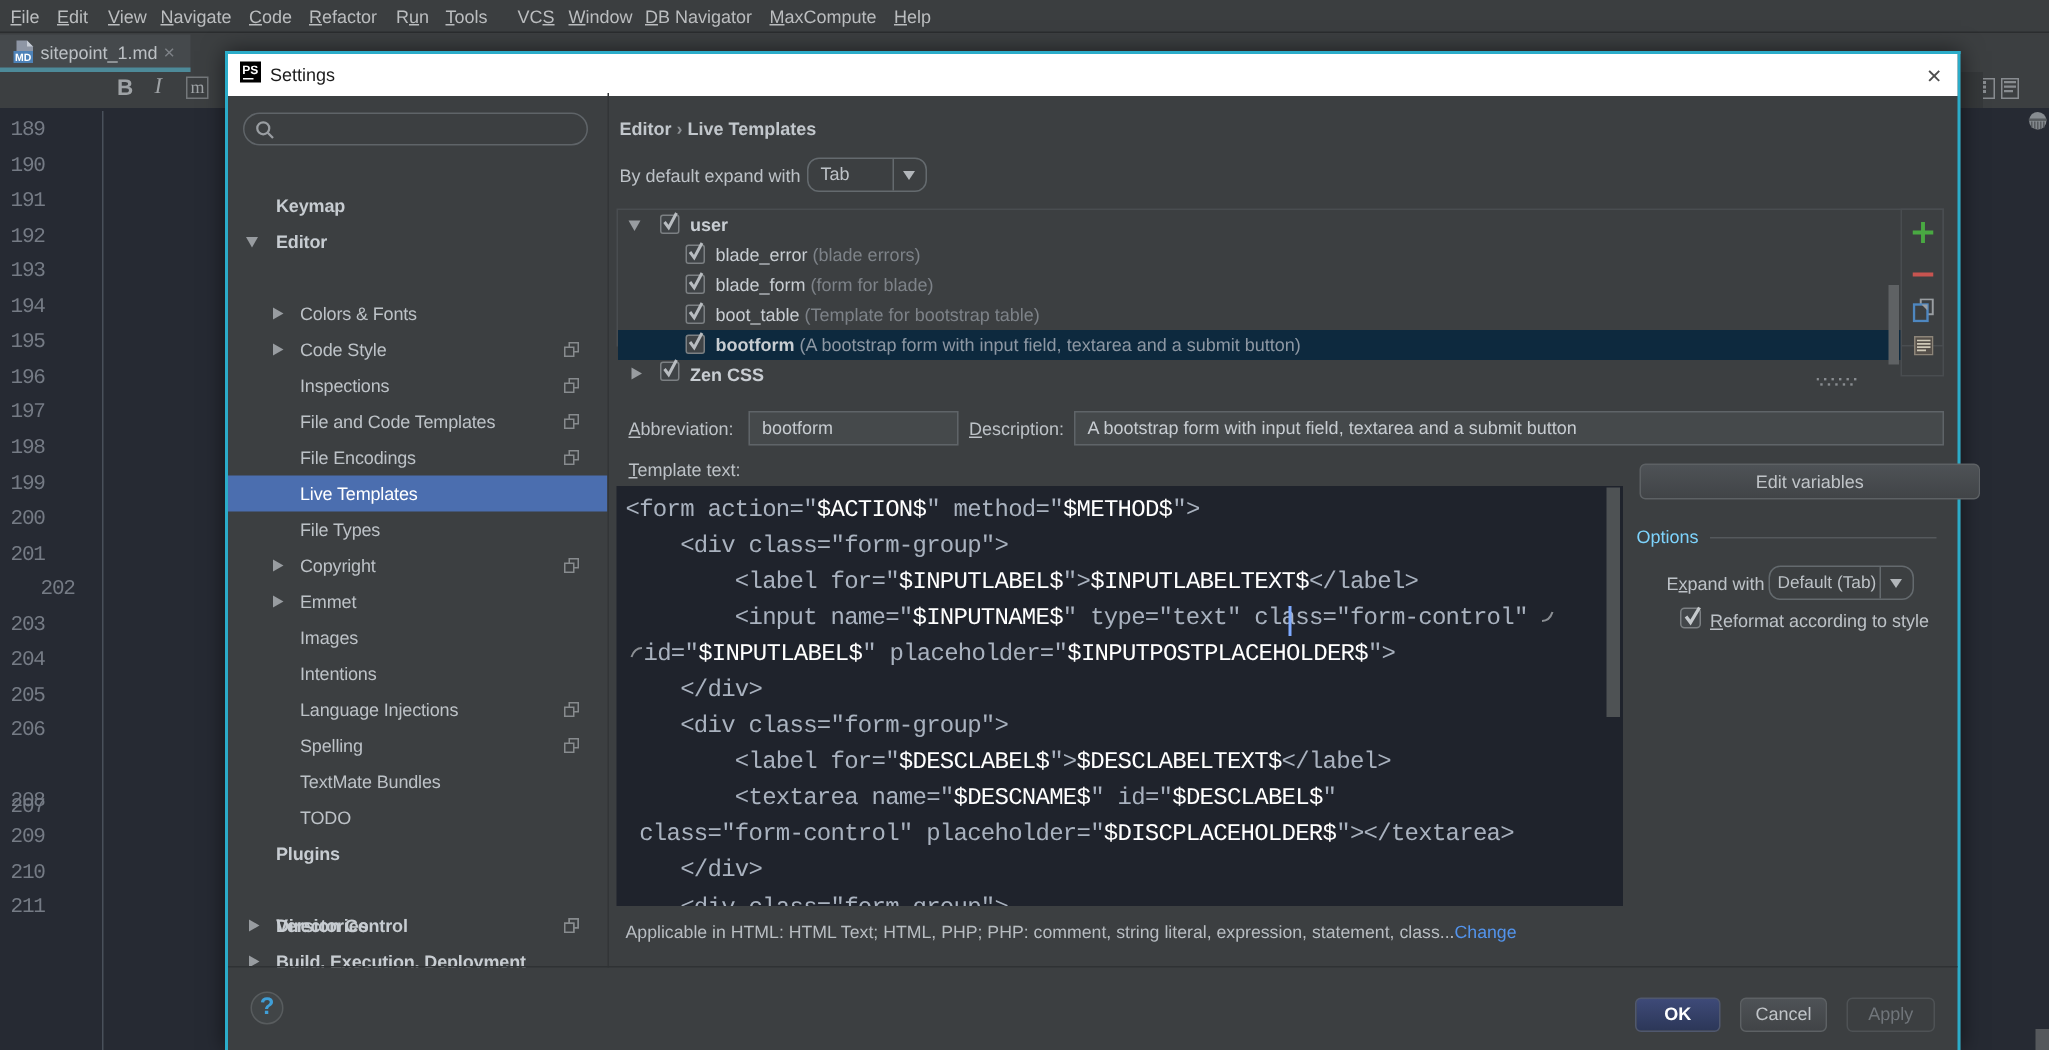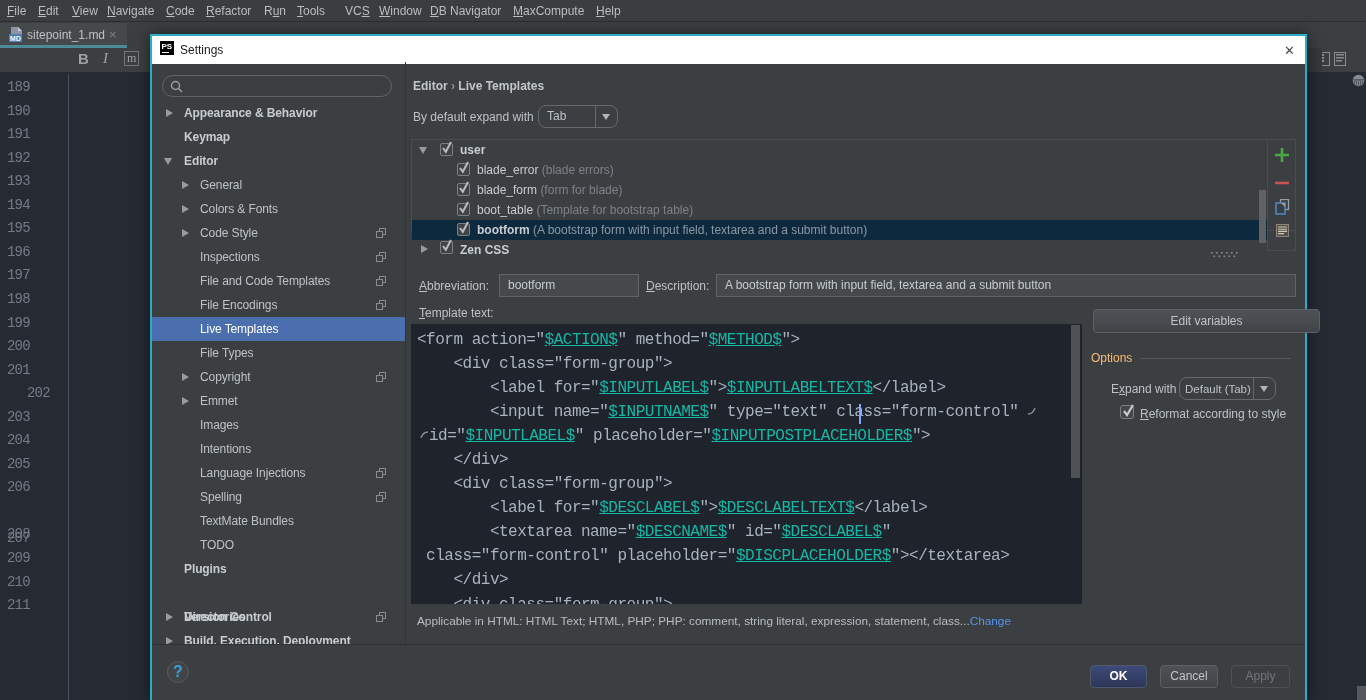--- a/index.html
+++ b/index.html
@@ -42,21 +42,21 @@
 .combo .arr:after { content:""; position:absolute; left:6px; top:8px; width:0; height:0;
   border-top:6px solid #b2b6ba; border-left:4.5px solid transparent; border-right:4.5px solid transparent; }
 .cbx { position:absolute; width:14px; height:14px; border:1.5px solid #7c8083; border-radius:3px; background:#43474a; }
 .cbx svg { position:absolute; left:0px; top:-3px; overflow:visible; }
 #lst { position:absolute; left:6px; top:77px; width:885px; height:92px; border:1px solid #494d50; }
 .lrow { position:absolute; left:0; width:856px; height:20px; line-height:20px; white-space:nowrap; }
 .lrow .nm { color:#c8cdd2; } .lrow .ds { color:#7d8288; }
 #codebox { position:absolute; left:6px; top:262px; width:671px; height:280px; background:#1f232c;
   font-family:"Liberation Mono", monospace; font-size:16px; letter-spacing:-0.49px; color:#a9b2bf; overflow:hidden; }
 #codebox pre { position:absolute; left:6px; top:3.5px; line-height:24.1px; font-family:inherit; }
-#codebox v { color:#14b8a6; font-style:normal;text-decoration:underline; }
+#codebox v { color:#ffffff; font-style:normal; }
 .btn { position:absolute; border-radius:4px; text-align:center; font-size:12px; color:#c0c4c8;
   border:1px solid #5d6164; background:linear-gradient(#4e5256,#414447); }
 </style>
 </head>
 <body>
 <div class="abs" id="menubar">
 <span class="mi" style="left:7px"><u>F</u>ile</span>
 <span class="mi" style="left:38px"><u>E</u>dit</span>
 <span class="mi" style="left:72px"><u>V</u>iew</span>
 <span class="mi" style="left:107px"><u>N</u>avigate</span>
@@ -144,34 +144,26 @@
     <span class="abs" style="left:28px;top:7px;color:#1c1c1c;font-size:12px">Settings</span>
     <span class="abs" style="left:1132px;top:7px;color:#4d4d4d;font-size:13px">✕</span>
   </div>
   <div class="abs" id="searchbox">
     <svg class="abs" style="left:7px;top:4px" width="14" height="14" viewBox="0 0 14 14">
       <circle cx="5.5" cy="5.5" r="4" fill="none" stroke="#9a9ea2" stroke-width="1.5"></circle>
       <path d="M8.5 8.5 L12 12" stroke="#9a9ea2" stroke-width="1.5"></path>
     </svg>
   </div>
   <div class="abs" id="tree">
-      <div class="trow" style="top: 37px;">
-        <span class="chev r" style="left:14px"></span>
-        <span style="position:absolute;left:32px"><b>Appearance &amp; Behavior</b></span>
-      </div>
       <div class="trow" style="top: 61px;">
         <span style="position:absolute;left:32px"><b>Keymap</b></span>
       </div>
       <div class="trow" style="top: 85px;">
         <span class="chev d" style="left:12px"></span>
         <span style="position:absolute;left:32px"><b>Editor</b></span>
-      </div>
-      <div class="trow" style="top: 109px;">
-        <span class="chev r" style="left:30px"></span>
-        <span style="position:absolute;left:48px">General</span>
       </div>
       <div class="trow" style="top: 133px;">
         <span class="chev r" style="left:30px"></span>
         <span style="position:absolute;left:48px">Colors &amp; Fonts</span>
       </div>
       <div class="trow" style="top: 157px;">
         <span class="chev r" style="left:30px"></span>
         <span style="position:absolute;left:48px">Code Style</span>
         <svg class="pgicon" width="10" height="10" viewBox="0 0 10 10">
           <rect x="3.5" y="0.5" width="6" height="6" fill="none" stroke="#878b8e"></rect>
@@ -375,21 +367,21 @@
     &lt;div class="form-group"&gt;
         &lt;label for="<v>$DESCLABEL$</v>"&gt;<v>$DESCLABELTEXT$</v>&lt;/label&gt;
         &lt;textarea name="<v>$DESCNAME$</v>" id="<v>$DESCLABEL$</v>"
  class="form-control" placeholder="<v>$DISCPLACEHOLDER$</v>"&gt;&lt;/textarea&gt;
     &lt;/div&gt;
     &lt;div class="form-group"&gt;</pre>
       <div class="abs" style="left:448px;top:80px;width:2px;height:20px;background:#7eaaff"></div>
     </div>
     <div class="abs" style="left:666px;top:263px;width:9px;height:153px;background:#4e5254"></div>
     <div class="btn" style="left:688px;top:247px;width:227px;height:24px;line-height:22px">Edit variables</div>
-    <span class="abs" style="left:686px;top:289px;color:#fdba74">Options</span>
+    <span class="abs" style="left:686px;top:289px;color:#7dd3fc">Options</span>
     <div class="abs" style="left:735px;top:296px;width:151px;height:1px;background:#55595c"></div>
     <span class="abs" style="left:706px;top:320px">E<u>x</u>pand with</span>
     <div class="combo" style="left:774px;top:315px;width:97px">
         <span style="position:absolute;left:5px;font-size:11.5px;top:1px">Default (Tab)</span>
         <span class="arr"></span>
       </div>
     <div class="cbx" style="left:715px;top:343px">
       <svg width="14" height="16" viewBox="0 0 14 16">
           <path d="M3 8 l3 4 L12 2" stroke="#c6cacd" stroke-width="2.2" fill="none"></path>
         </svg>

